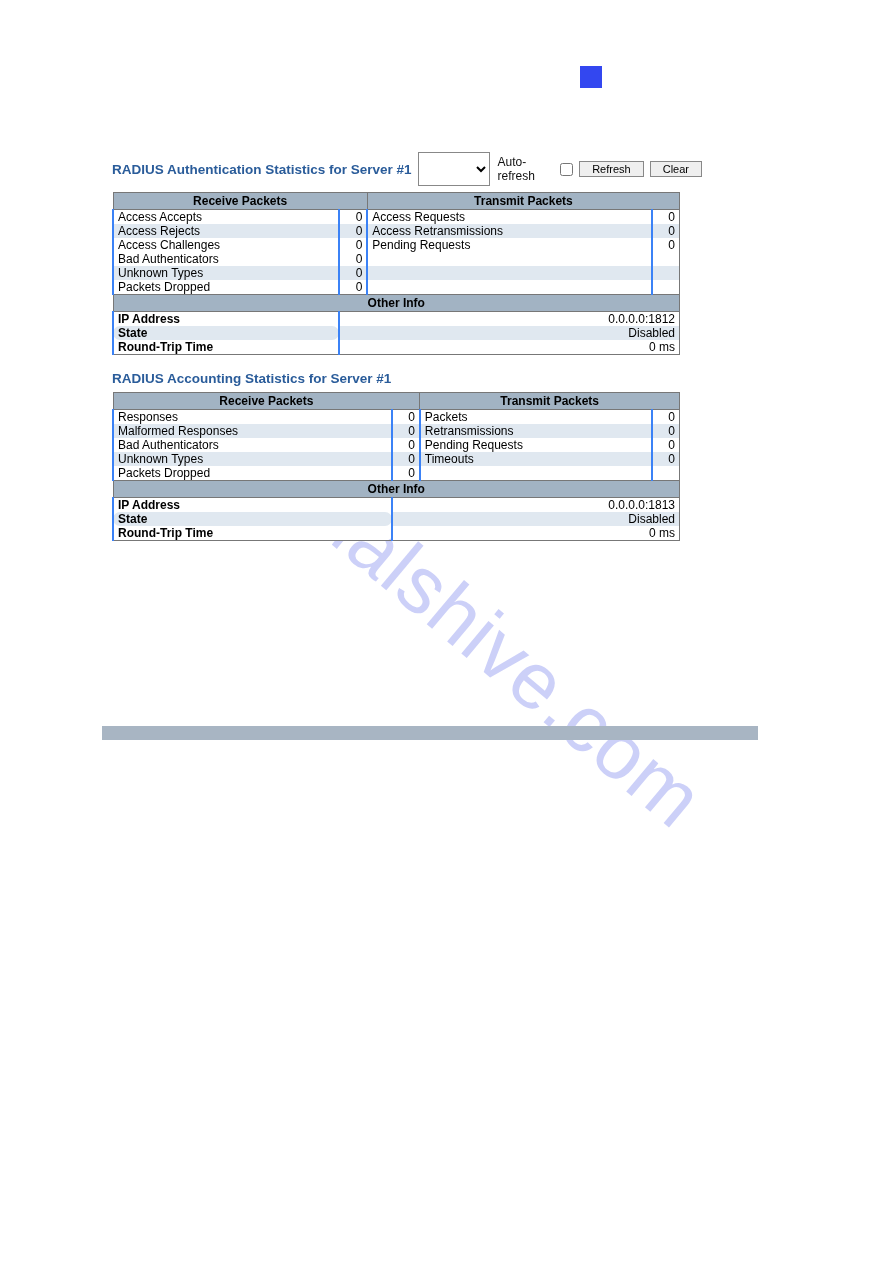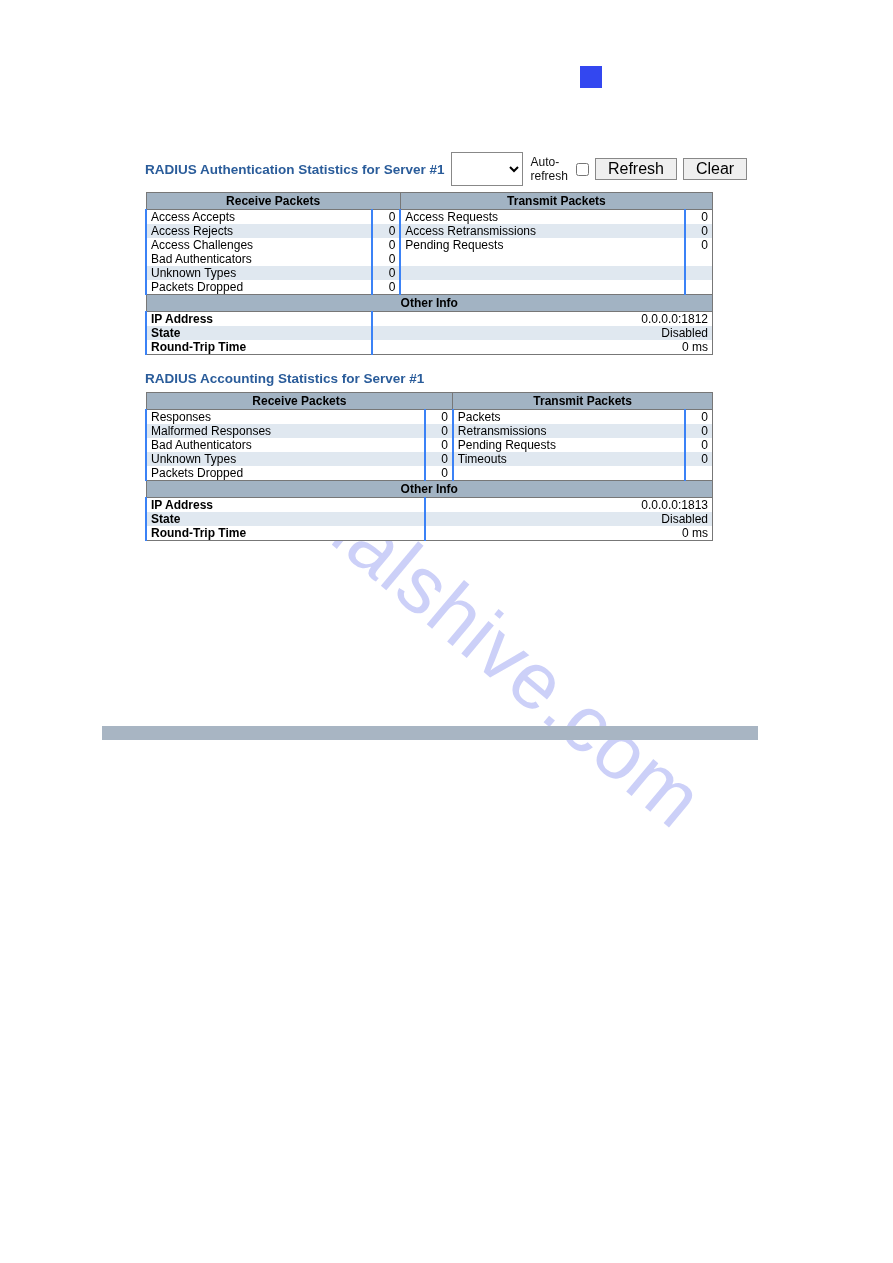--- a/index.html
+++ b/index.html
@@ -16,21 +16,20 @@
       left: 580px;
       width: 22px;
       height: 22px;
       background: #3347f0;
     }
     .content {
       position: absolute;
       top: 152px;
       left: 112px;
       width: 590px;
-      margin-left: 33px;
     }
     .title-row {
       display: flex;
       align-items: center;
       gap: 6px;
       margin-bottom: 6px;
     }
     .section-title {
       color: #2a5c9a;
       font-size: 13.5px;
@@ -49,21 +48,21 @@
       font-size: 12px;
       color: #111;
       margin-left: 2px;
     }
     .auto-check {
       width: 13px;
       height: 13px;
       margin-left: 2px;
     }
     .btn {
-      font-size: 16px;
+      font-size: 11px;
       font-family: Arial, sans-serif;
       padding: 1px 12px;
       background: #efefef;
       border: 1px solid #888;
       cursor: pointer;
     }
     .stats-table {
       border-collapse: collapse;
       width: 568px;
       border: 1px solid #777;
@@ -87,21 +86,21 @@
     .stats-table tr.even td { background: #e0e8f0; }
     .stats-table th.span-header {
       background: #a2b3c3;
       font-weight: bold;
       text-align: center;
     }
     .col-label { text-align: left; }
     .col-val { text-align: right; width: 28px; }
     .col-label2 { text-align: left; }
     .col-val2 { text-align: right; width: 28px; }
-    .info-label { text-align: left; font-weight: bold; }
+    .info-label { text-align: left; font-weight: bold; border-radius: 7px; }
     .info-val { text-align: right; }
     .second-title {
       color: #2a5c9a;
       font-size: 13.5px;
       font-weight: bold;
       margin-top: 16px;
       margin-bottom: 6px;
     }
     .watermark {
       position: absolute;

